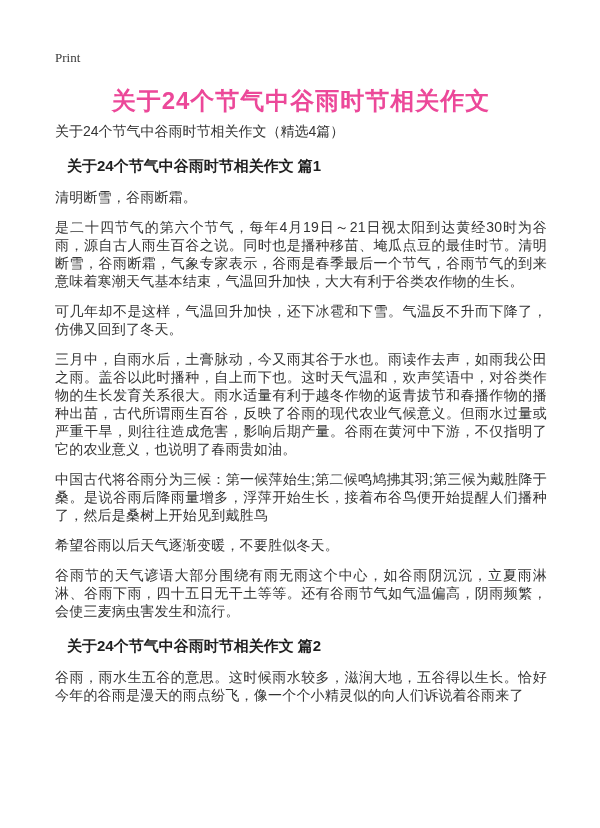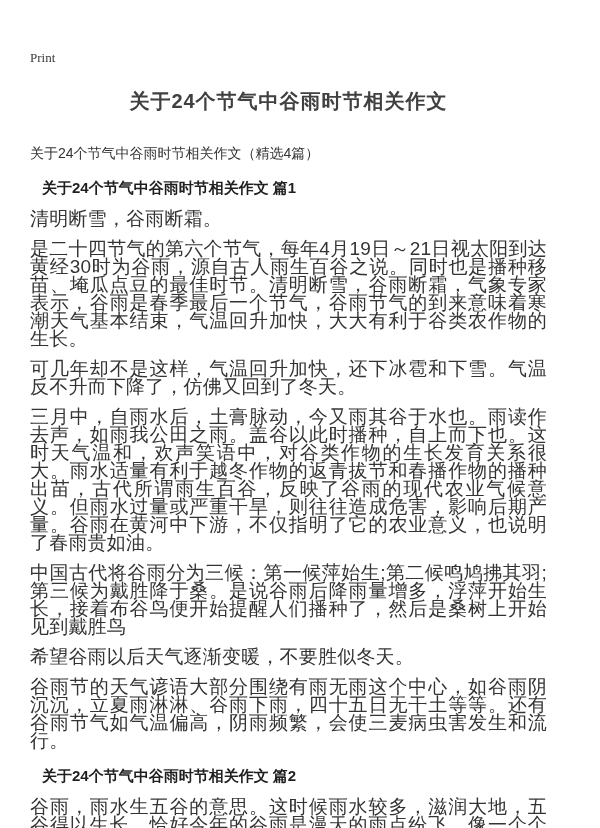--- a/index.html
+++ b/index.html
@@ -11,55 +11,55 @@
     width: 600px;
     height: 828px;
     overflow: hidden;
     font-family: "Liberation Sans", "DejaVu Sans", sans-serif;
     color: #333333;
   }
   .page {
     box-sizing: border-box;
     width: 600px;
     height: 828px;
-    padding: 48px 53px 0 30px;
+    padding: 48px 53px 0 55px;
     background: #ffffff;
   }
   .print-link {
     font-family: "Liberation Serif", "DejaVu Serif", serif;
     font-size: 13px;
     color: #3a3a3a;
     cursor: pointer;
     display: inline-block;
   }
   .doc-title {
     margin: 22px 0 0 0;
-    font-size: 20px;
+    font-size: 24px;
     line-height: 26px;
     font-weight: bold;
     text-align: center;
-    color: #404040;
+    color: #ec4899;
     letter-spacing: 1px;
   }
   .subtitle {
-    margin: 30px 0 0 0;
+    margin: 8px 0 0 0;
     font-size: 14px;
     line-height: 18px;
     color: #333333;
   }
   .section-heading {
     margin: 16px 0 0 12px;
     font-size: 15px;
     line-height: 20px;
     font-weight: bold;
     color: #1f1f1f;
   }
   .para {
     margin: 12px 0 0 0;
-    font-size: 19px;
+    font-size: 14px;
     line-height: 18px;
     color: #333333;
     text-align: justify;
     letter-spacing: 0.2px;
     word-break: break-all;
   }
 </style>
 </head>
 <body>
 

